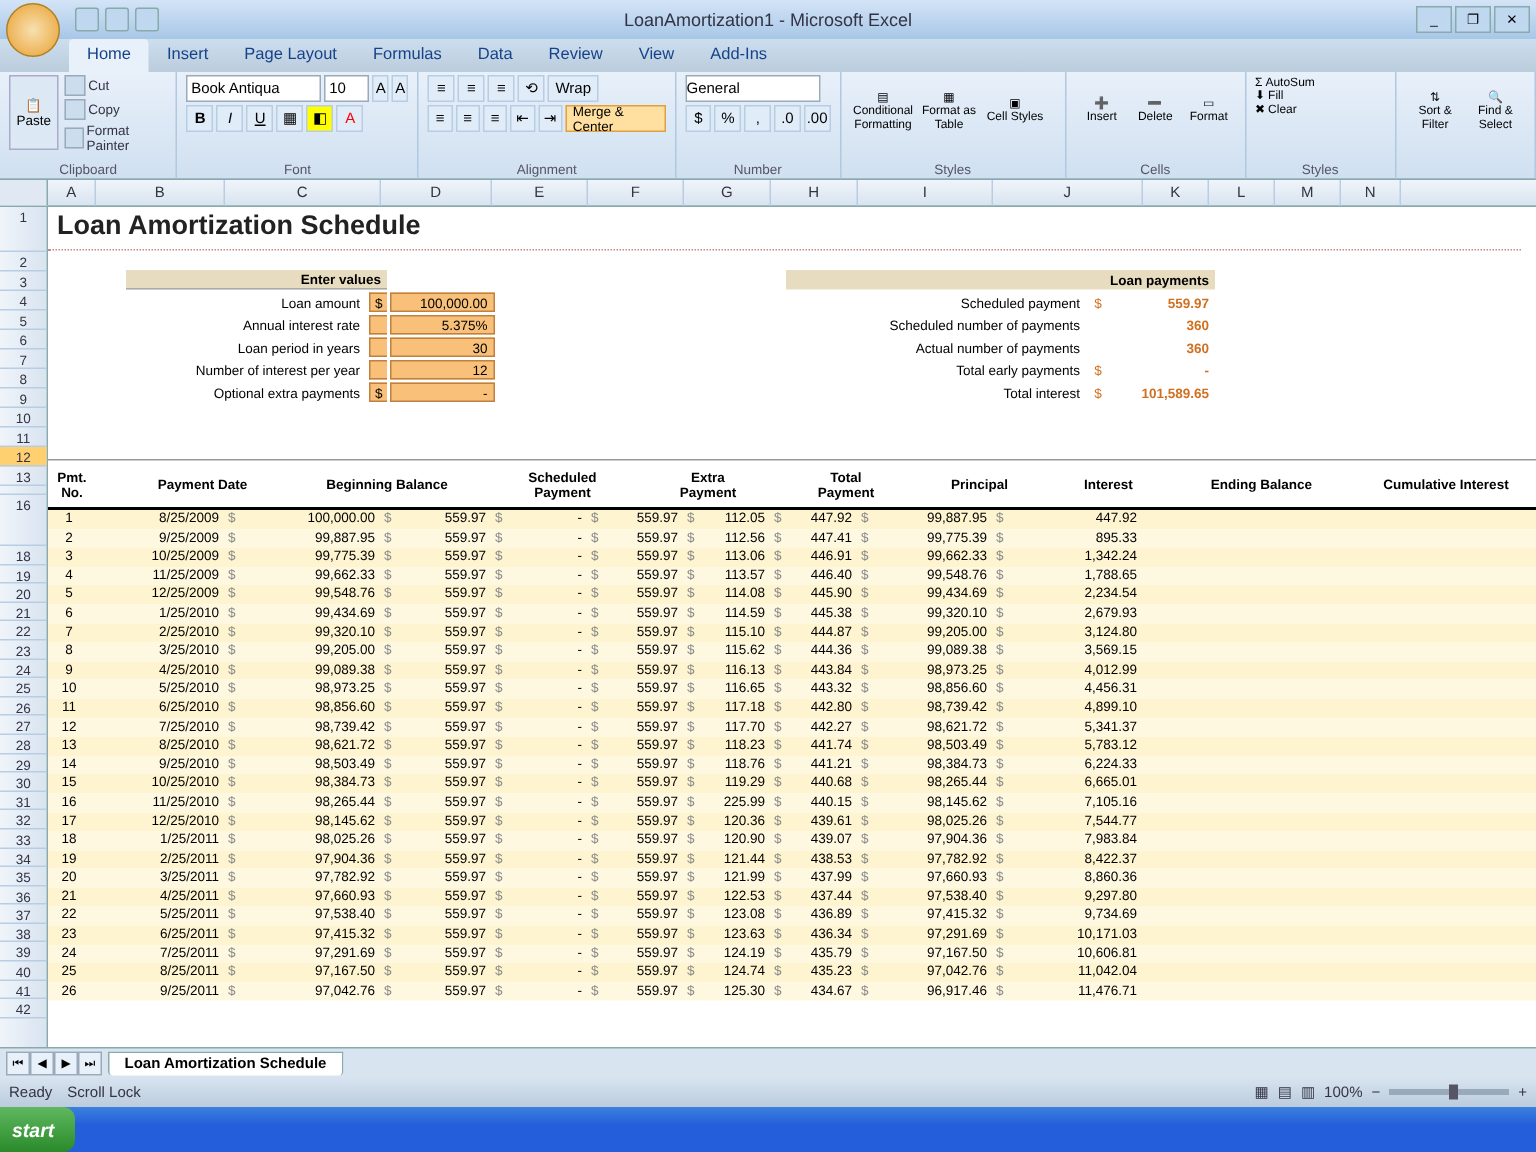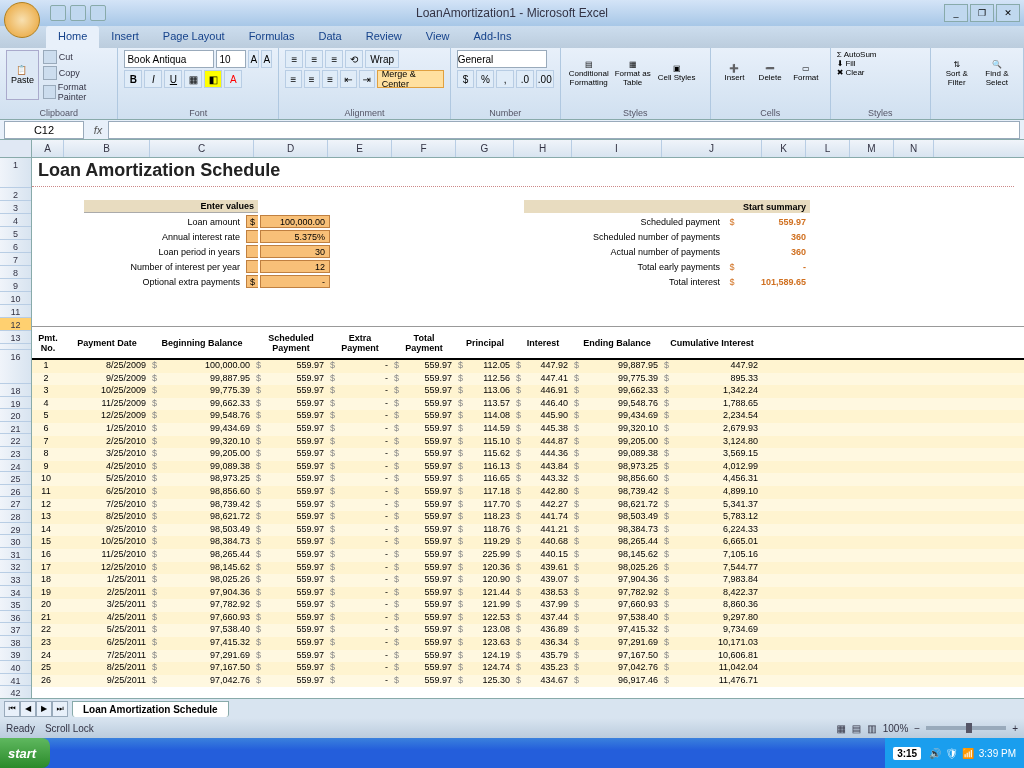--- a/index.html
+++ b/index.html
@@ -57,21 +57,21 @@
 .input-table .cur { width:12px; text-align:center; background:#f8c078; border:1px solid #c08040; border-right:none;}
 .summary-table { position:absolute; top:40px; left:490px; }
 .summary-table .hdr { background:#e8dcc0; font-weight:bold; text-align:right; padding:1px 4px; }
 .summary-table td { height:13px; font-size:9px; }
 .summary-table .lbl { text-align:right; padding-right:4px; width:200px; }
 .summary-table .val { color:#d07020; text-align:right; padding-right:4px; width:70px; font-weight:bold;}
 .summary-table .cur { width:12px; color:#d07020; text-align:center; }
 .lender { position:absolute; top:138px; left:50px; display:flex; align-items:center; }
 .lender-label { font-weight:bold; font-size:10px; }
 .lender-input { width:160px; height:16px; border:2px solid #000; background:#fff; margin-left:2px; }
-.amort-headers { position:absolute; top:168px; left:0; right:0; height:34px; background:#fff; border-top:1px solid #999; border-bottom:2px solid #000; display:flex; }
+.amort-headers { position:absolute; top:168px; left:0; right:0; height:34px; background:#fff; border-top:1px solid #999; border-bottom:2px solid #000; display:flex;gap:28px; }
 .ah { font-weight:bold; font-size:9px; text-align:center; display:flex; align-items:center; justify-content:center; padding:0 2px; }
 .amort-body { position:absolute; top:202px; left:0; right:0; }
 .amort-row { height:12.6px; display:flex; background:#fff4d0; font-size:9px; }
 .amort-row:nth-child(even){ background:#fff8e0; }
 .ac { text-align:right; padding-right:4px; overflow:hidden; white-space:nowrap; }
 .ac.c { text-align:center; }
 .ac.s { text-align:left; padding-left:2px; color:#888; }
 .sheet-tabs { height:20px; background:#d8e4f0; border-top:1px solid #8aa; display:flex; align-items:center; font-size:10px; }
 .tab-nav { display:flex; margin:0 4px; }
 .tab-nav-btn { width:16px; height:16px; border:1px solid #9ab; background:#e8f0fa; display:flex; align-items:center; justify-content:center; font-size:8px; }
@@ -240,25 +240,20 @@
             <span>Sort &amp; Filter</span>
           </div>
         <div class="style-btn">
             <div>🔍</div>
             <span>Find &amp; Select</span>
           </div>
       </div>
     </div>
   </div>
 
-  <div class="formula-bar">
-    <input class="name-box" value="C12" style="">
-    <div class="fx-label">fx</div>
-    <input class="formula-input" style="">
-  </div>
 
   <div class="col-headers" id="col-headers">
     <div class="corner"></div>
   <div class="col-h" style="width: 32px;">A</div>
       <div class="col-h" style="width: 86px;">B</div>
       <div class="col-h" style="width: 104px;">C</div>
       <div class="col-h" style="width: 74px;">D</div>
       <div class="col-h" style="width: 64px;">E</div>
       <div class="col-h" style="width: 64px;">F</div>
       <div class="col-h" style="width: 58px;">G</div>
@@ -350,21 +345,21 @@
               <td class="lbl">Optional extra payments</td>
               <td class="cur">$</td>
               <td class="val">-</td>
             </tr>
           </tbody>
       </table>
 
       <table class="summary-table">
         <tbody>
             <tr>
-              <td colspan="3" class="hdr">Start summary</td>
+              <td colspan="3" class="hdr">Loan payments</td>
             </tr>
         </tbody>
           <tbody id="summary-body">
             <tr>
               <td class="lbl">Scheduled payment</td>
               <td class="cur">$</td>
               <td class="val">559.97</td>
             </tr>
             <tr>
               <td class="lbl">Scheduled number of payments</td>
@@ -948,21 +943,14 @@
       <span>−</span>
       <div class="zoom-slider"></div>
       <span>+</span>
     </div>
   </div>
 
   <div class="taskbar">
     <div class="start-btn">
         <span>start</span>
       </div>
-    <div class="tray">
-      <span class="tray-time-box">3:15</span>
-      <span>🔊</span>
-      <span>🛡</span>
-      <span>📶</span>
-      <span>3:39 PM</span>
-    </div>
   </div>
 </div>
 
 </body></html>

